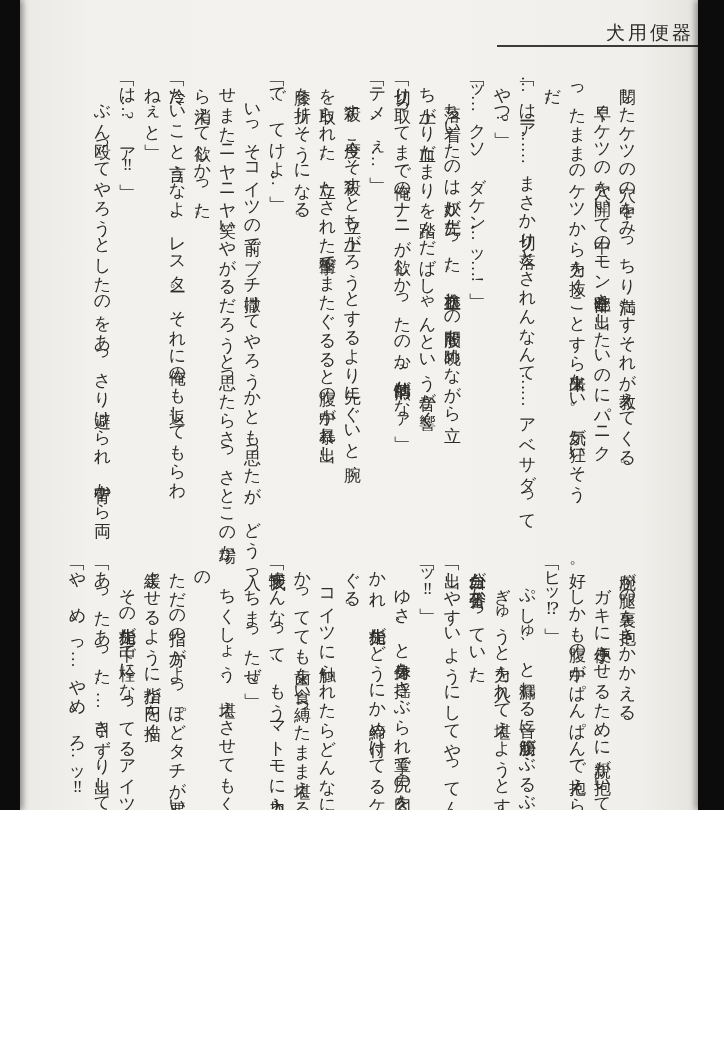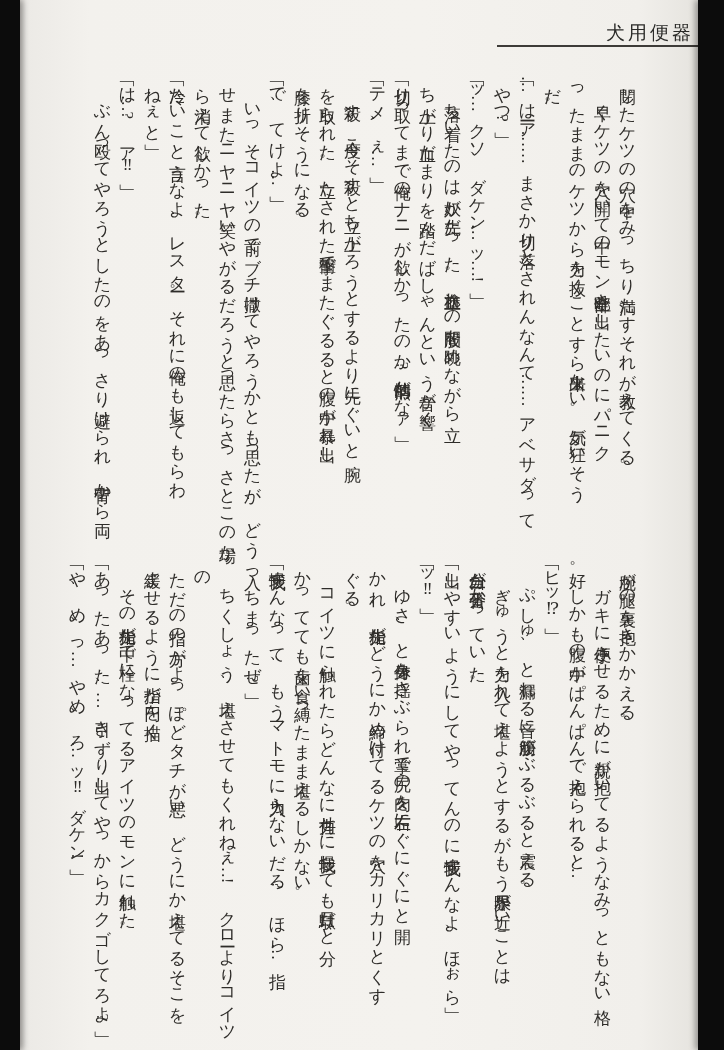--- a/index.html
+++ b/index.html
@@ -6,21 +6,21 @@
     margin: 0;
     padding: 0;
     width: 724px;
     height: 1050px;
     overflow: hidden;
     font-family: "Liberation Serif", "DejaVu Serif", serif;
   }
   .page {
     position: relative;
     width: 724px;
-    height: 1050px;
+    height: 810px;
     background: linear-gradient(90deg,
       #d8d5d0 18px, #eceae6 26px, #f3f1ed 90px,
       #f4f2ee 420px, #f1efeb 640px, #e6e4df 696px);
     overflow: hidden;
   }
   .edge {
     position: absolute;
     top: 0;
     bottom: 0;
     background: #0c0c0c;

